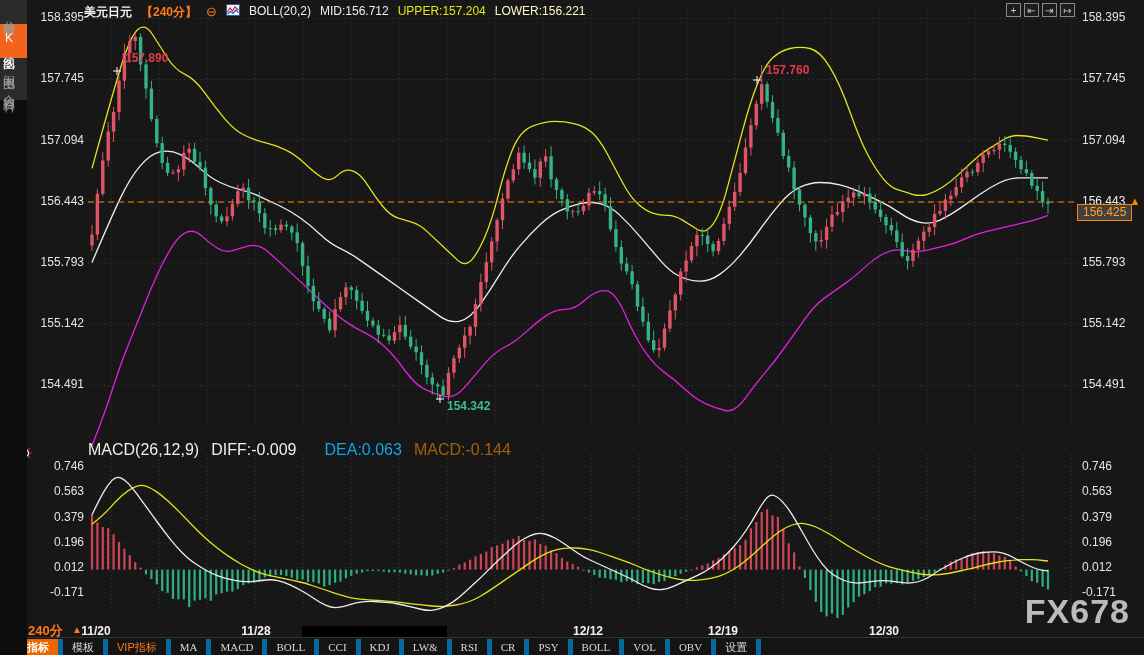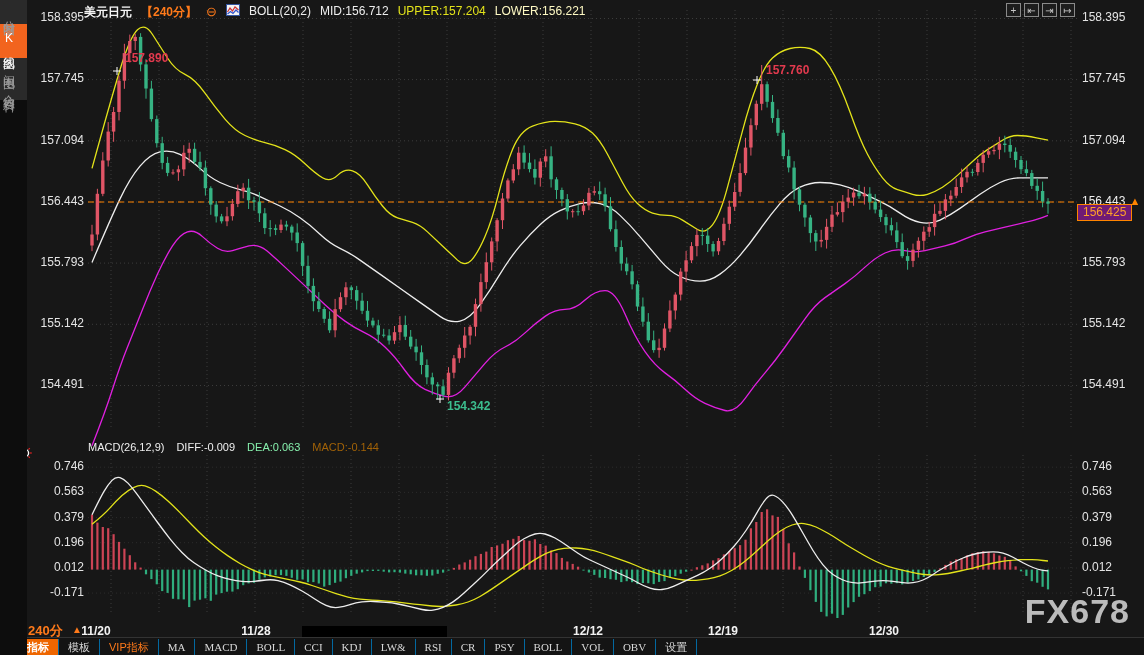--- a/index.html
+++ b/index.html
@@ -29,39 +29,39 @@
   
   .tr-icons{left:1006px;top:3px;display:flex;gap:3px;}
   .icon-btn{width:15px;height:14px;border:1px solid #8a8a8a;background:#1d1d1d;color:#c8c8c8;
             font-size:10px;line-height:13px;text-align:center;cursor:pointer;box-sizing:border-box;}
 
   
   .tickL{left:30px;width:54px;text-align:right;font-size:12px;color:#e4e4e4;}
   .tickR{left:1082px;width:58px;text-align:left;font-size:12px;color:#e4e4e4;}
   .cur-row{left:1082px;font-size:12px;color:#f0f0f0;display:flex;gap:4px;align-items:center;}
   .up-arrow{color:#ff8400;font-size:11px;}
-  .badge{left:1077px;border:1px solid #ff8400;color:#ffa227;background:#701a75;
+  .badge{left:1077px;border:1px solid #ff8400;color:#ffa227;background:#404040;
          font-size:12px;line-height:15px;padding:0 5px;}
 
   
-  .macd-header{left:88px;top:441px;display:flex;gap:12px;font-size:11px;white-space:nowrap;}
+  .macd-header{left:88px;top:441px;display:flex;gap:12px;font-size:16px;white-space:nowrap;}
   .m-label,.m-diff{color:#eee;}
-  .m-dea{color:#86efac;}
+  .m-dea{color:#0ea5e9;margin-left:16px;}
   .m-macd{color:#a16207;}
 
   
   .x-period{left:28px;top:622px;color:#ff7a1a;font-weight:bold;font-size:13px;}
   .x-arrow{left:72px;top:624px;color:#ff7a1a;font-size:10px;}
   .date-label{top:624px;transform:translateX(-50%);font-size:12px;font-weight:bold;color:#f2f2f2;text-align:center;}
   .redacted{left:302px;top:626px;width:145px;height:15px;background:#000;}
 
   
   .toolbar-bg{left:0;bottom:0;width:1144px;height:17px;background:#141414;border-top:1px solid #333;}
   .toolbar{left:18px;bottom:0;height:16px;display:flex;align-items:stretch;font-size:11px;}
-  .tb-item{display:flex;align-items:center;padding:0 9px;color:#d8d8d8;border-right:1px solid #0369a1;
+  .tb-item{display:flex;align-items:center;padding:0 9px;color:#d8d8d8;border-right:5px solid #0369a1;
            cursor:pointer;white-space:nowrap;}
   .tb-item.mono{font-family:Liberation Serif, serif;}
   .tb-item.active{background:#ee6600;color:#fff;font-weight:bold;}
   .tb-item.vip{color:#ff7a1a;}
 
   .watermark{right:14px;top:592px;font-size:34px;color:#c9c9c9;letter-spacing:1px;opacity:.92;
              font-weight:bold;z-index:2;position:absolute;}
   .alert{position:absolute;left:18px;top:446px;width:14px;height:14px;cursor:pointer;}
 </style>
 </head>

